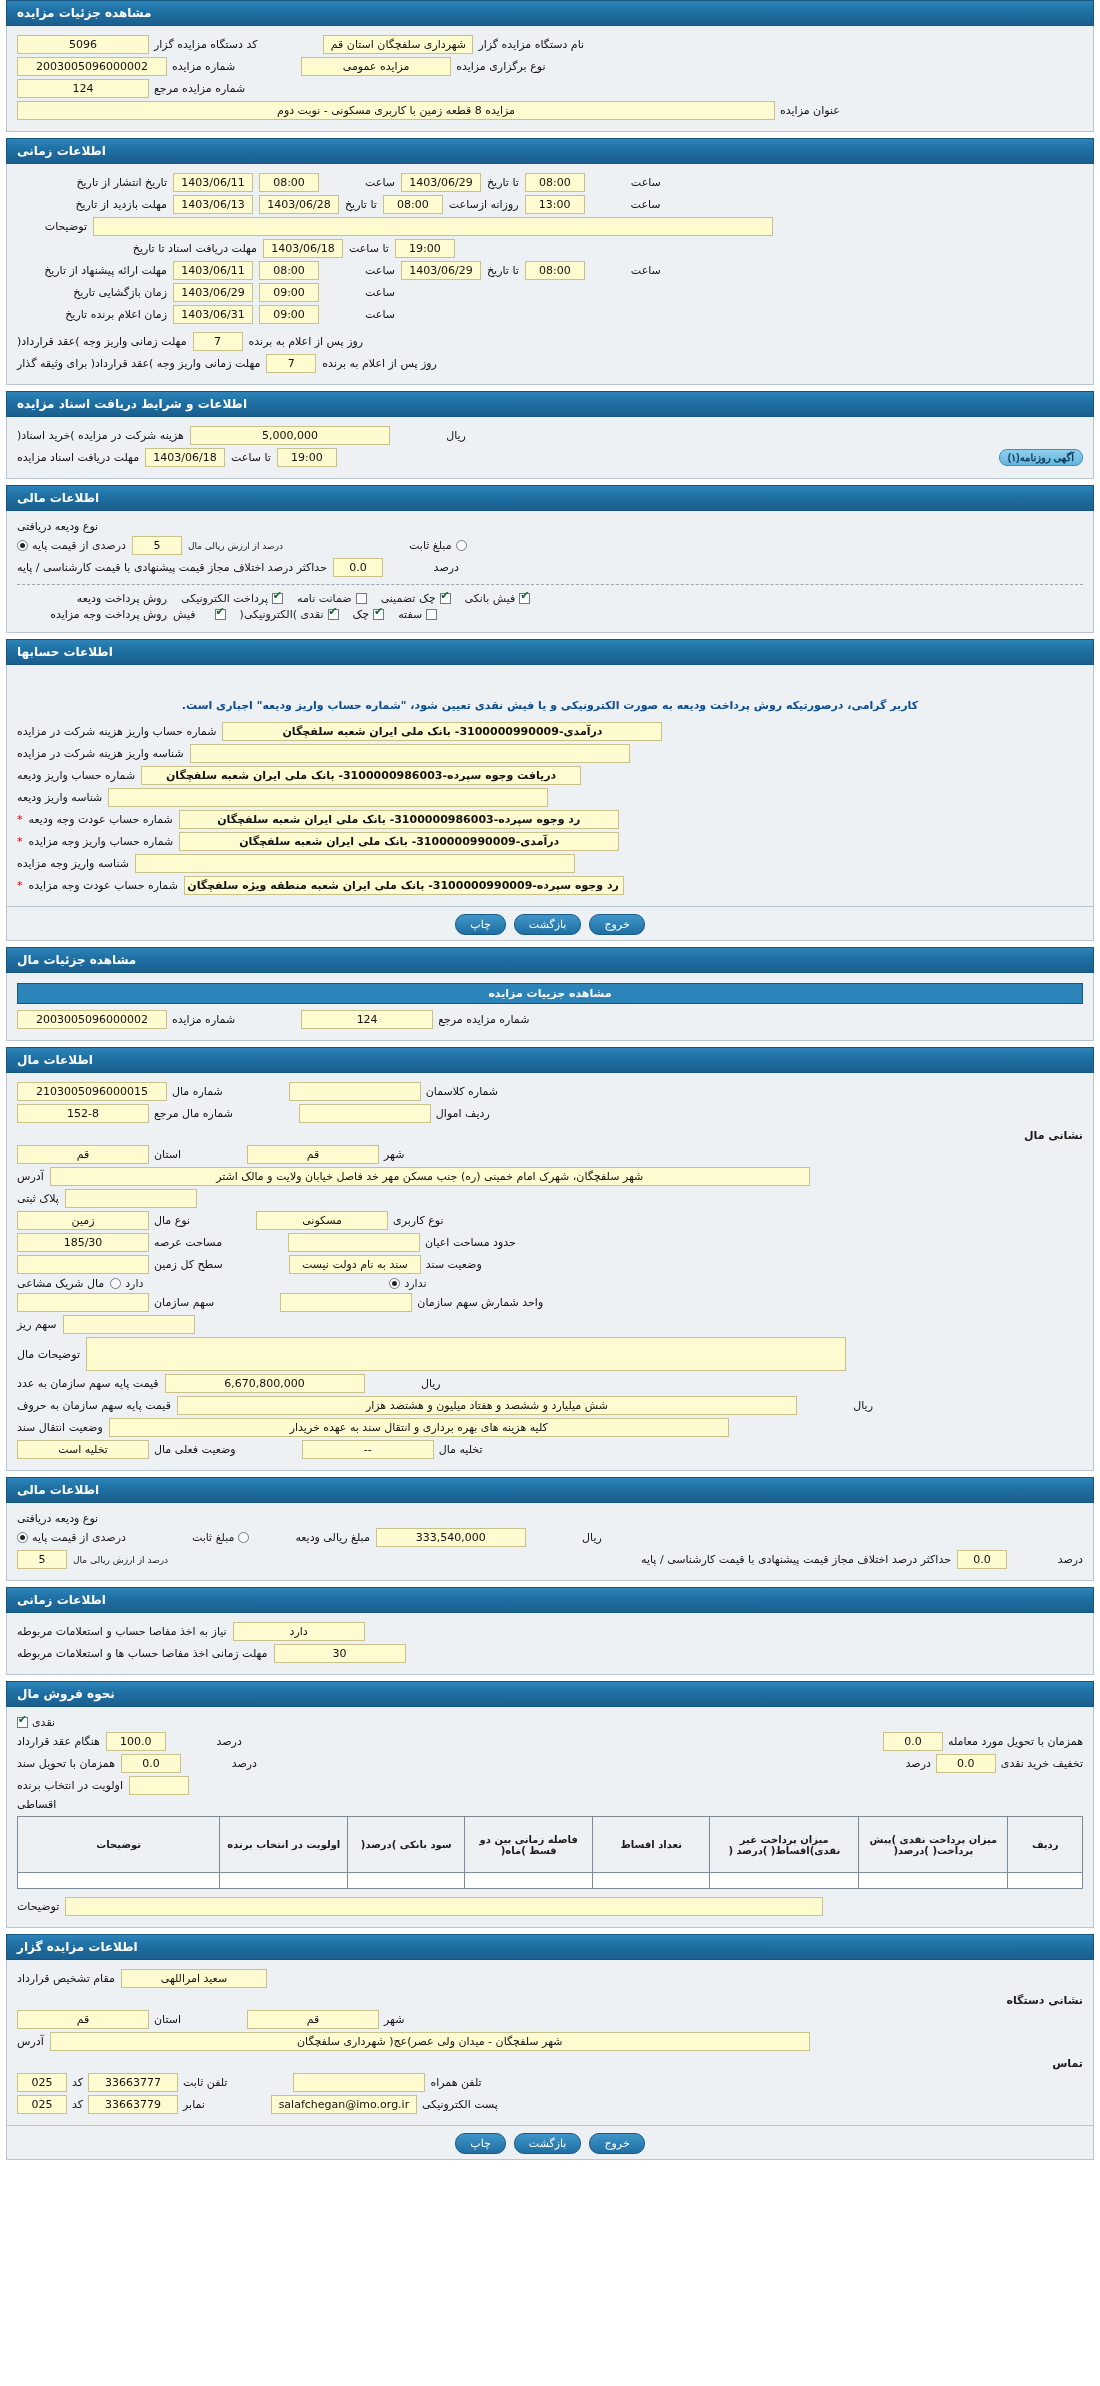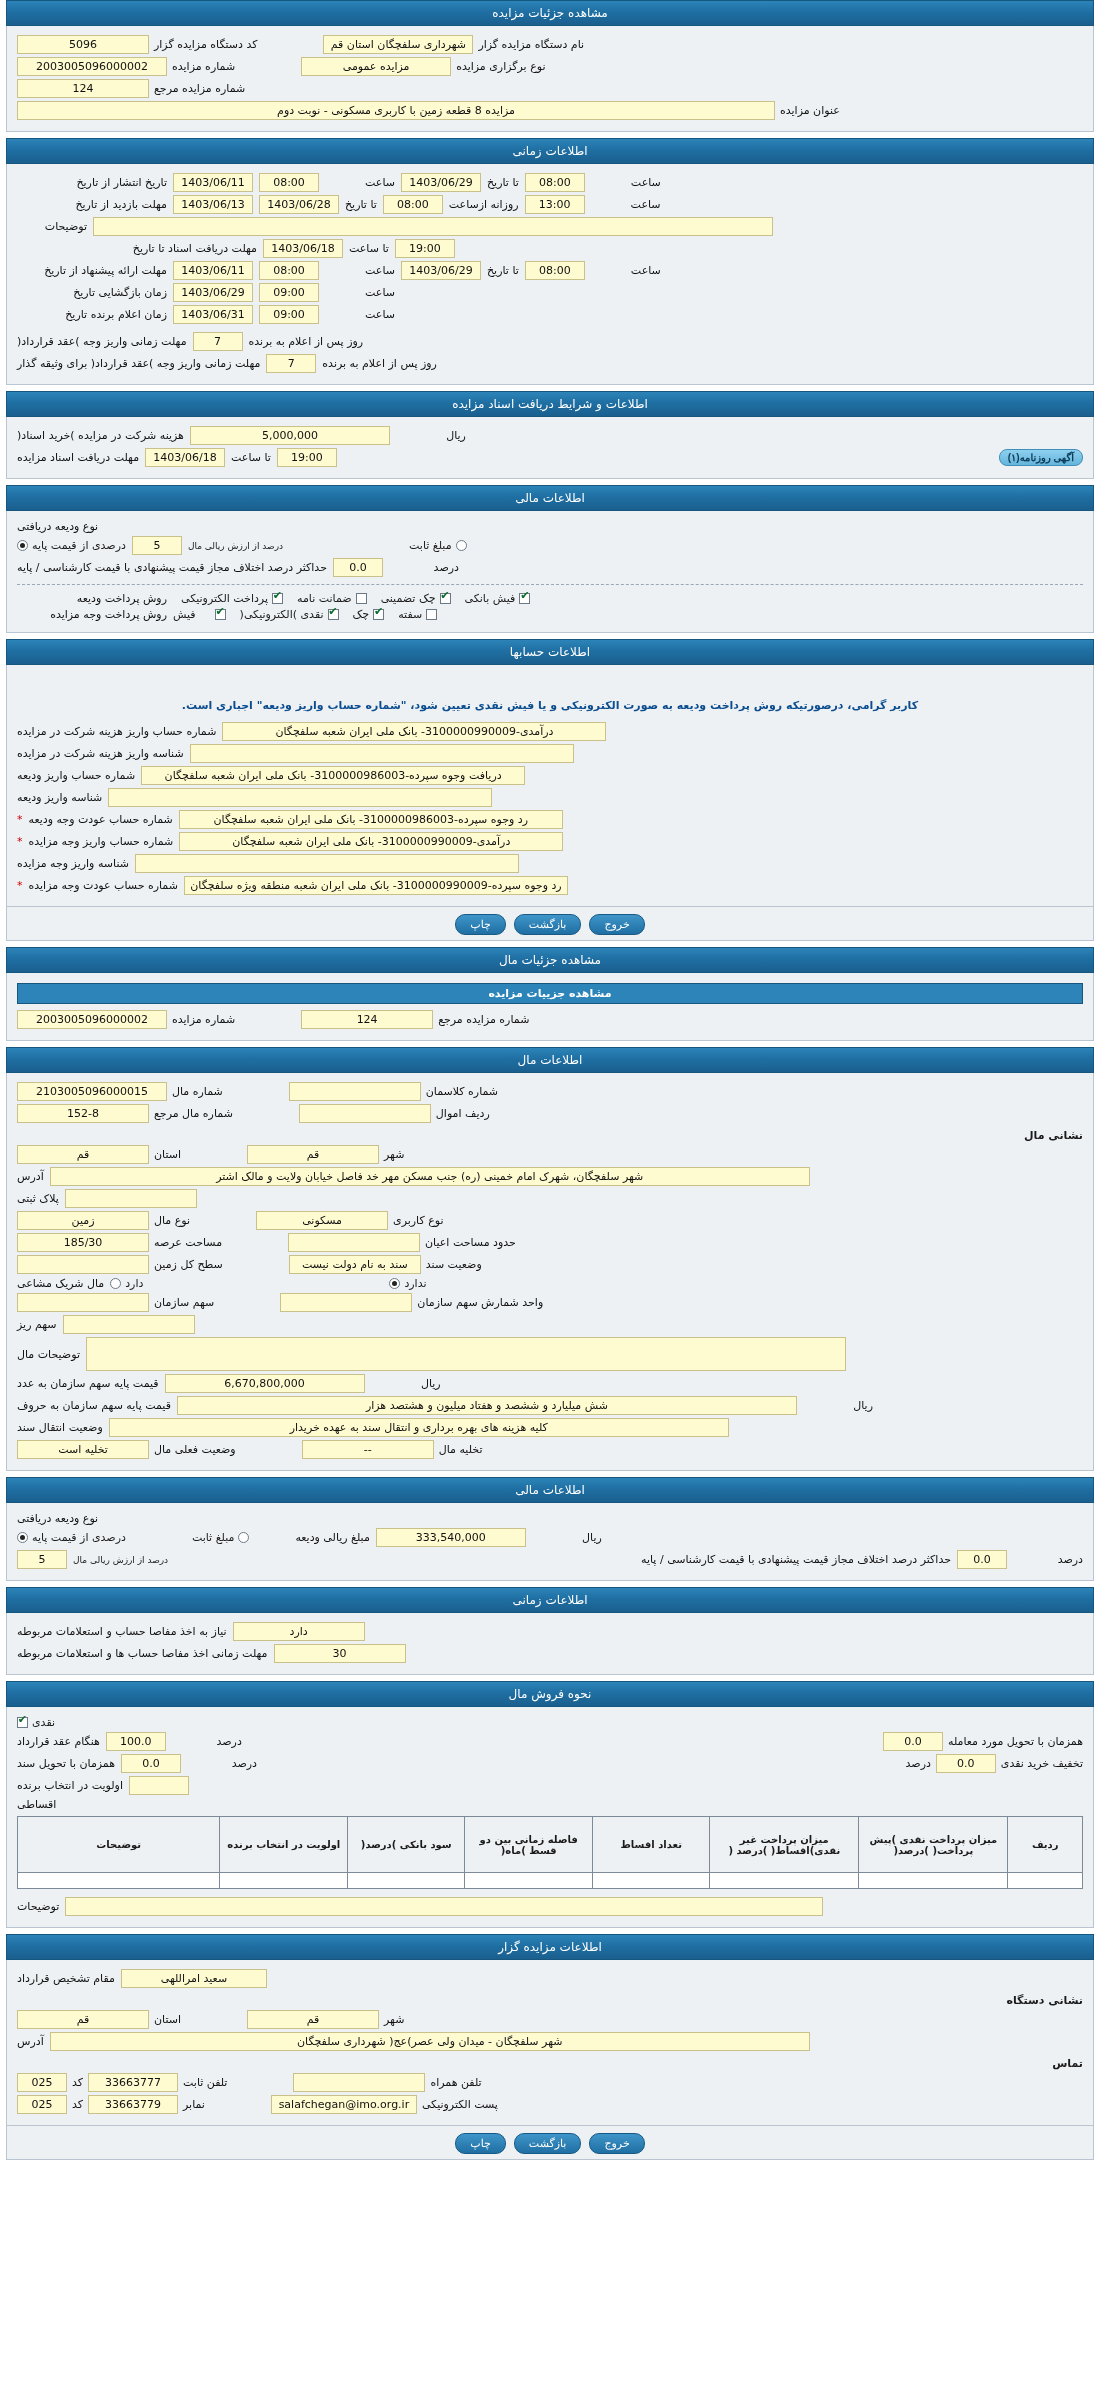--- a/index.html
+++ b/index.html
@@ -10,25 +10,25 @@
     font-size: 11px;
     color: #1a1a1a;
     direction: rtl;
   }
   .page { width: 1100px; margin: 0 auto; padding: 0 6px 10px 6px; }
 
   
   .bar {
     background: linear-gradient(to bottom, #2c84b8 0%, #1f6fa3 45%, #1a5f8e 100%);
     color: #ffffff;
-    font-weight: normal;
+    font-weight: bold;
     font-size: 12px;
     padding: 5px 10px 5px 10px;
     border: 1px solid #16567f;
-    text-align: center;
+    text-align: left;
     margin-top: 6px;
   }
   .bar.first { margin-top: 0; }
   .panel {
     border: 1px solid #b9c6d2;
     border-top: none;
     background: #eef1f4;
     padding: 6px 10px 8px 10px;
   }
 
@@ -64,21 +64,21 @@
     white-space: nowrap;
   }
   .w50 { width: 50px; }
   .w60 { width: 60px; }
   .w80 { width: 80px; }
   .w90 { width: 90px; }
   .w110 { width: 132px; }
   .w130 { width: 146px; }
   .w150 { width: 150px; }
   .w200 { width: 200px; }
-  .w440 { width: 384px; }
+  .w440 { width: 440px; font-weight: bold; }
   .w620 { width: 620px; }
   .w680 { width: 680px; }
   .w760 { width: 760px; }
   .w830 { width: 758px; }
   .h34 { height: 34px; }
   .end-row { justify-content: flex-end; }
 
   
   .cluster { display: flex; align-items: center; gap: 5px; }
 

